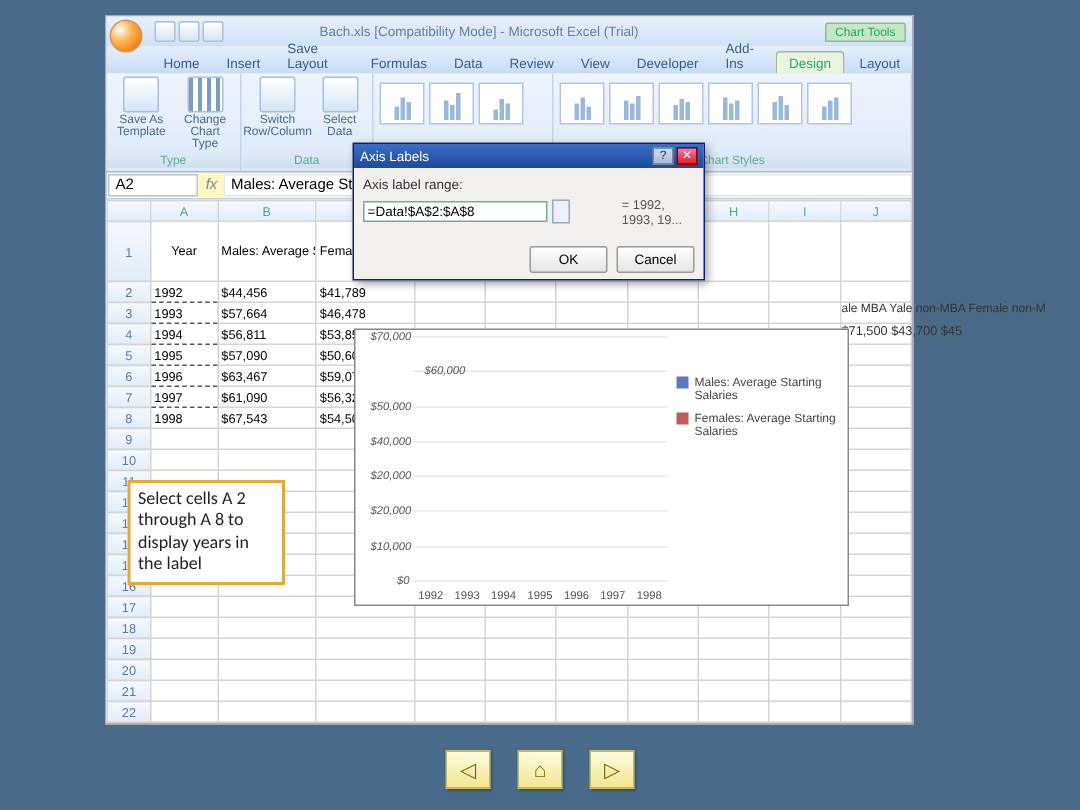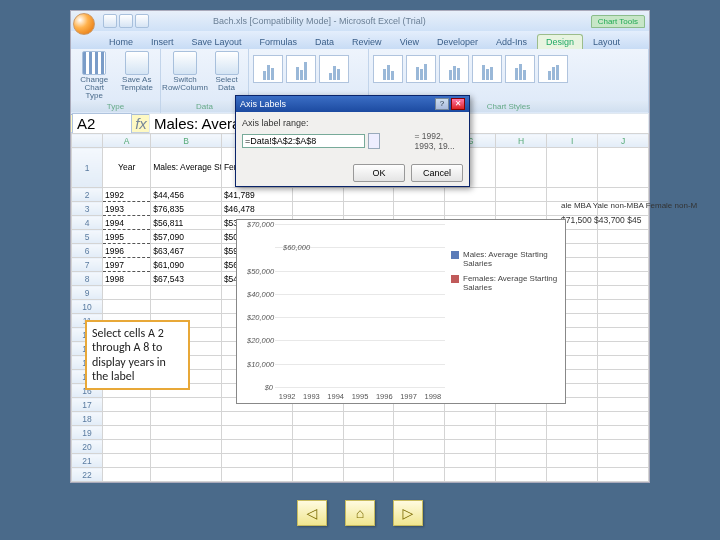--- a/index.html
+++ b/index.html
@@ -8,21 +8,21 @@
     font-family: "Segoe UI", Tahoma, sans-serif;
     font-size: 9px;
     width: 720px;
     height: 540px;
     overflow: hidden;
     position: relative;
   }
   .window {
     position: absolute;
     left: 70px; top: 10px;
-    width: 580px;
+    width: 539px;
     background: #fef9c3;
     border: 1px solid #aab;
   }
   
   .titlebar {
     height: 20px;
     background: linear-gradient(#e8f0fa,#cfe1f7);
     display: flex;
     align-items: center;
     font-size: 9px;
@@ -68,21 +68,21 @@
   }
   .ribbon-group .items { display:flex; gap:4px; align-items:flex-start;}
   .ribbon-item { display:flex; flex-direction:column; align-items:center; gap:1px; width:40px; text-align:center; line-height:1;}
   .ribbon-icon { width:24px; height:24px; background:linear-gradient(#fff,#d4e4f4); border:1px solid #a8c0dc; border-radius:2px;}
   .ribbon-icon.chart { background: repeating-linear-gradient(90deg,#7a9cc8 0 3px,#fff 3px 6px);}
   .group-label { text-align:center; color:#6a8; font-size:8px; background:linear-gradient(#e0eaf6,#d0dff0); margin:0 -4px; padding:1px;}
   .thumb-row { display:flex; gap:3px; padding-top:4px;}
   .thumb { width:30px; height:28px; background:#fff; border:1px solid #b0c4de; display:flex; align-items:flex-end; justify-content:center; gap:1px; padding:2px;}
   .thumb span{width:3px; background:#9ab8d8;}
   
-  .fbar { height:18px; display:flex; align-items:center; border-bottom:1px solid #c3d0e0; font-size:15px;}
+  .fbar { height:18px; display:flex; align-items:center; border-bottom:1px solid #c3d0e0; font-size:10px;}
   .namebox { width:60px; border:1px solid #b0c4de; padding:1px 4px; margin:1px; background:#fff;}
   .fx { width:16px; text-align:center; color:#789; font-style:italic;}
   .formula { flex:1; padding:1px 4px; border:1px solid #e0e8f0; background:#fff;}
   
   .sheet { position:relative; background:#fff; }
   table.grid { border-collapse:collapse; width:100%; table-layout:fixed;}
   table.grid th, table.grid td {
     border:1px solid #d4d4d4;
     height:14px;
     font-size:8.5px;
@@ -203,26 +203,26 @@
     <div class="tab">Developer</div>
     <div class="tab">Add-Ins</div>
     <div class="tab active">Design</div>
     <div class="tab">Layout</div>
   </div>
 
   <div class="ribbon">
     <div class="ribbon-group" style="width:90px">
       <div class="items">
         <div class="ribbon-item">
+          <div class="ribbon-icon"></div>
+          <span>Save As Template</span>
+        </div>
+        <div class="ribbon-item">
           <div class="ribbon-icon chart"></div>
           <span>Change Chart Type</span>
-        </div>
-        <div class="ribbon-item">
-          <div class="ribbon-icon"></div>
-          <span>Save As Template</span>
         </div>
       </div>
       <div class="group-label">Type</div>
     </div>
     <div class="ribbon-group" style="width:88px">
       <div class="items">
         <div class="ribbon-item">
           <div class="ribbon-icon"></div>
           <span>Switch Row/Column</span>
         </div>
@@ -349,21 +349,21 @@
             <td></td>
             <td></td>
             <td></td>
             <td></td>
             <td></td>
             <td></td>
           </tr>
           <tr>
             <th class="rowh">3</th>
     <td class="sel">1993</td>
-    <td>$76,835</td>
+    <td>$57,664</td>
     <td>$46,478</td>
     <td></td>
             <td></td>
             <td></td>
             <td></td>
             <td></td>
             <td></td>
             <td></td>
           </tr>
           <tr>

